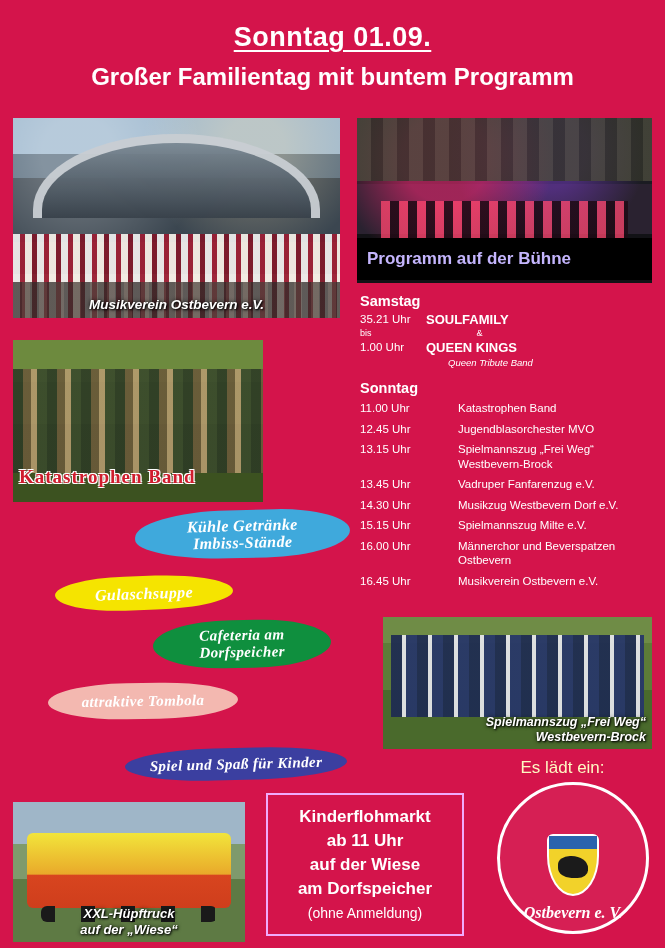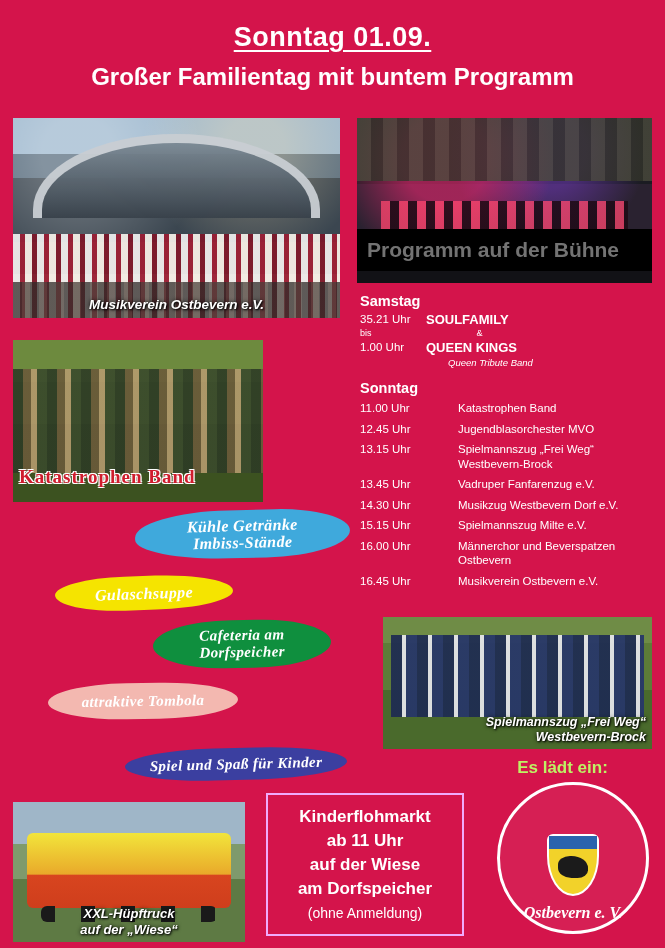--- a/index.html
+++ b/index.html
@@ -98,23 +98,23 @@
   #photo-prog .treeline {
     position:absolute; left:0; top:0; width:100%; height:38%;
     background: repeating-linear-gradient(90deg, #4a4a3c 0 14px, #33342a 14px 26px);
     opacity:.8;
   }
   #photo-prog .band {
     position:absolute; left:8%; bottom:12%; width:84%; height:38%;
     background: repeating-linear-gradient(90deg, rgba(255,70,110,.75) 0 9px, rgba(30,10,20,.85) 9px 18px);
   }
   #photo-prog .banner {
-    position:absolute; left:0; bottom:12px; width:100%; height:42px;
+    position:absolute; left:0; bottom:3px; width:100%; height:42px;
     background:#000;
-    color:#737373; font-size:21px; font-weight:bold;
+    color:#c4b5fd; font-size:17px; font-weight:bold;
     display:flex; align-items:center; padding-left:10px;
   }
 
   
   #photo-spiel {
     left:383px; top:617px; width:269px; height:132px;
     background: linear-gradient(#6f8c46 0 20%, #5e7c38 20% 55%, #4a6a2c 55% 100%);
   }
   #photo-spiel .row {
     position:absolute; left:3%; top:14%; width:94%; height:62%;
@@ -213,21 +213,21 @@
     text-align:center;
     font-size:17px; font-weight:bold;
     line-height:24px;
     padding-top:10px;
   }
   #flohmarkt .last { font-weight:normal; font-size:14px; }
 
   
   #invite {
     position:absolute; left:470px; top:758px; width:185px;
-    text-align:center; font-size:17px; font-weight:bold; color:#bef264;
+    text-align:center; font-size:17px; font-weight:normal; color:#fef9c3;
   }
   #logo {
     position:absolute; left:497px; top:782px; width:152px; height:152px;
   }
   #logo .ring {
     position:absolute; inset:0; border-radius:50%;
     border:3px solid #ffffff;
     background: rgba(255,255,255,0.05);
   }
   #logo .mv {

